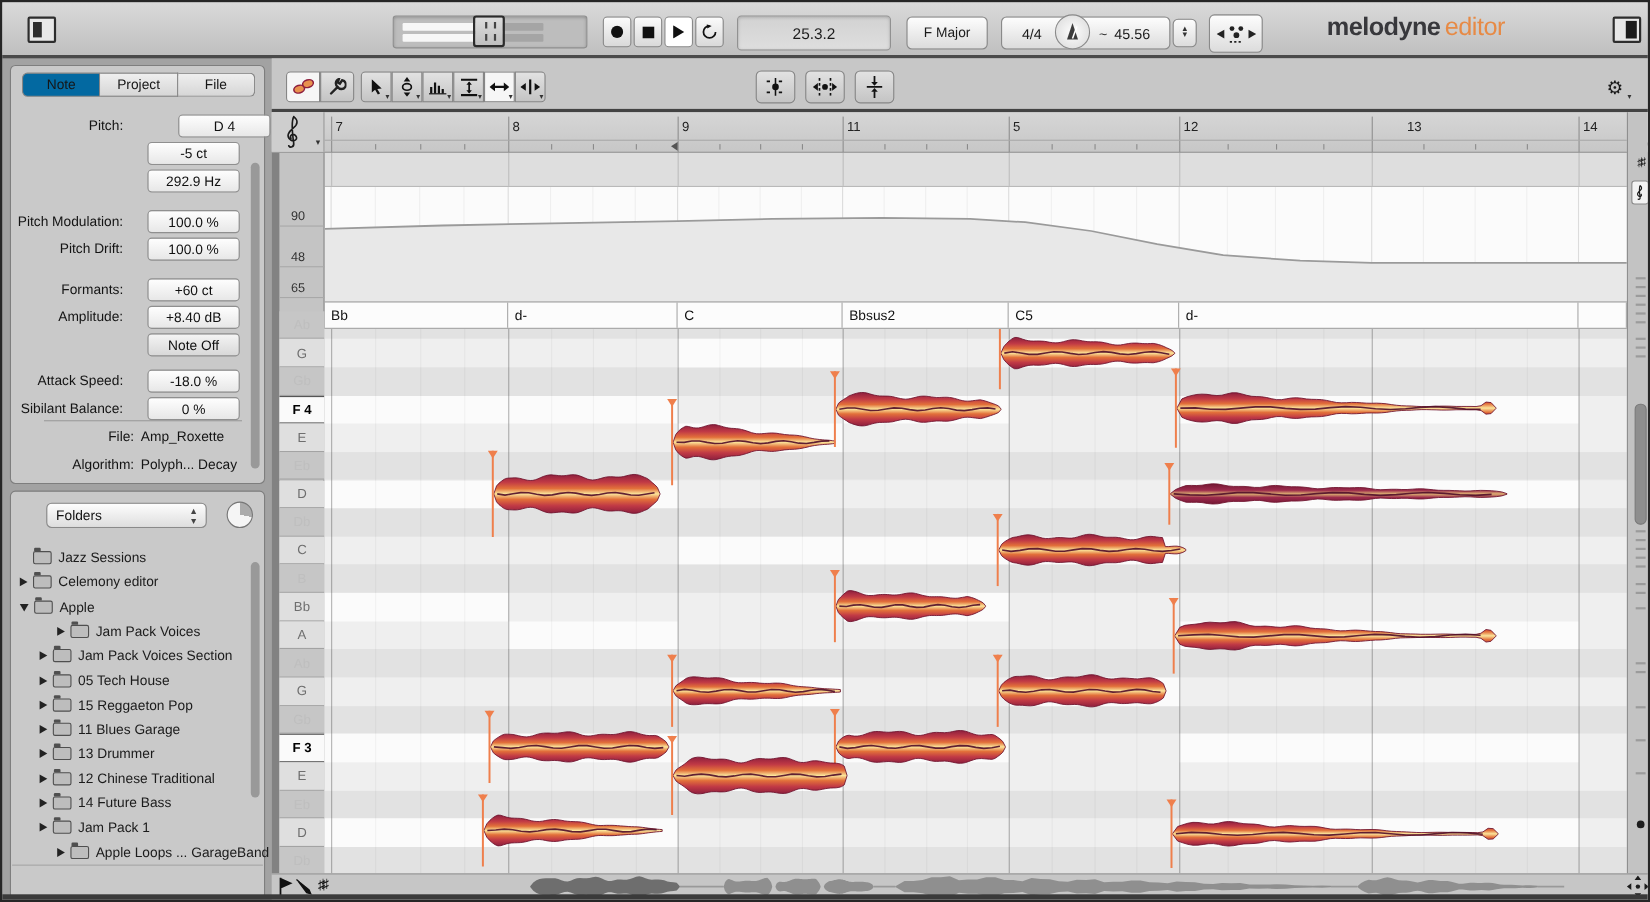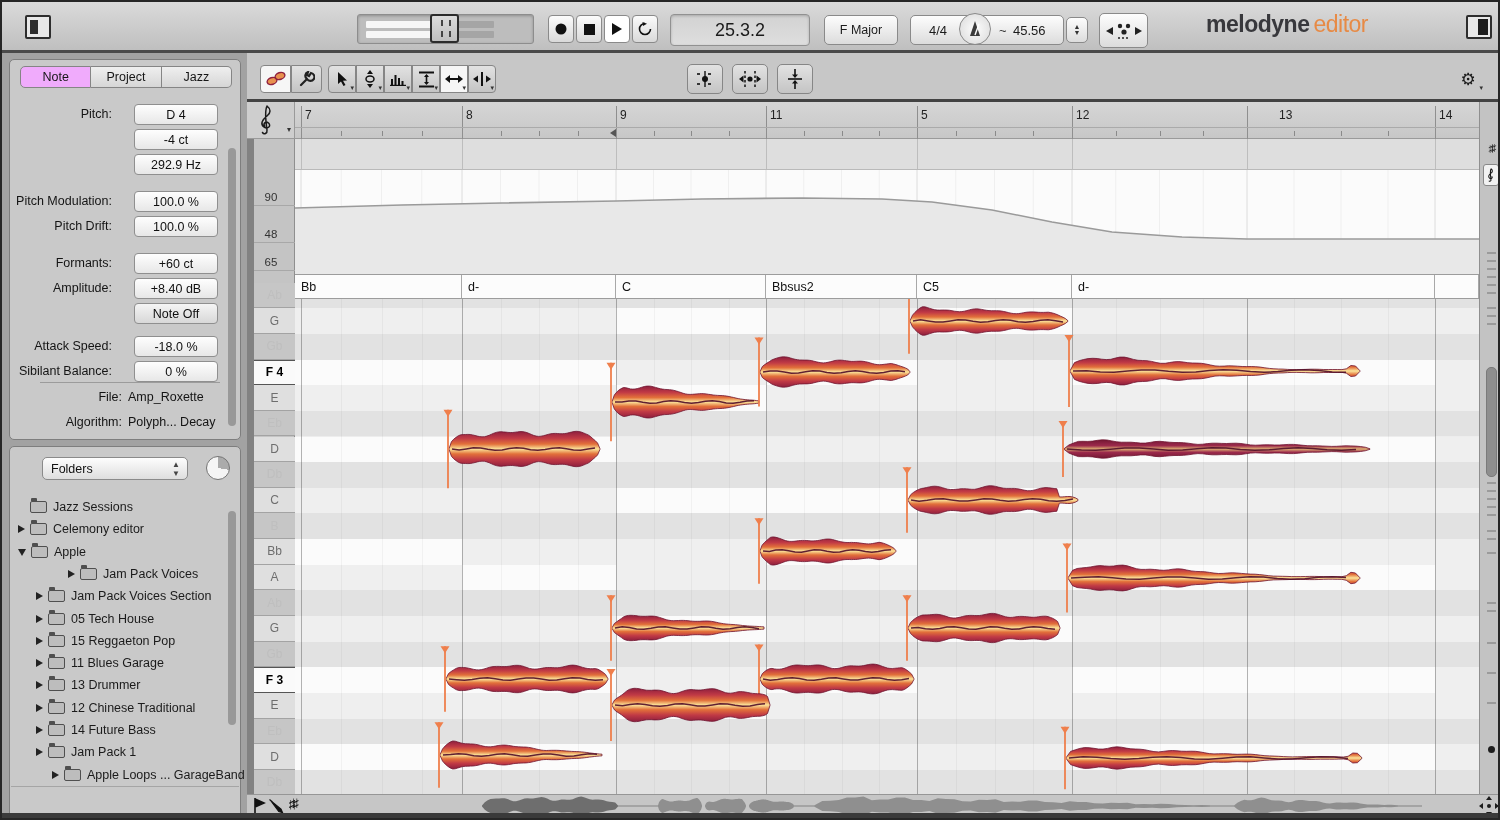--- a/index.html
+++ b/index.html
@@ -27,21 +27,21 @@
      display:flex;align-items:center;justify-content:center;color:#1b1b1b;}
   #brand{position:absolute;right:130px;top:9px;font-size:23px;font-weight:bold;letter-spacing:-.5px;color:#38383c;}
   #brand .ed{color:#e78a45;font-weight:normal;margin-left:4px;}
   
   .panel{position:absolute;background:#c9c9c9;border:1px solid #7e7e7e;border-radius:5px;box-sizing:border-box;}
   #tabs{position:absolute;left:10px;top:6px;display:flex;width:212px;height:22px;}
   #tabs .tab{flex:1;border:1px solid #858585;border-left:none;background:linear-gradient(#efefef,#d6d6d6);
      font-size:12.5px;color:#161616;display:flex;align-items:center;justify-content:center;}
   #tabs .tab:first-child{border-left:1px solid #858585;border-radius:5px 0 0 5px;}
   #tabs .tab:last-child{border-radius:0 5px 5px 0;}
-  #tabs .tab.active{background:#f0abfc;}
+  #tabs .tab.active{background:#0369a1;}
   .insp-label{position:absolute;right:128px;font-size:12.5px;color:#141414;white-space:nowrap;text-align:right;}
   .insp-field{position:absolute;left:124px;width:84px;height:21px;background:linear-gradient(#fefefe,#e7e7e7);
      border:1px solid #8f8f8f;border-radius:4px;font-size:12.5px;color:#101010;display:flex;align-items:center;justify-content:center;box-sizing:border-box;}
   .insp-static{position:absolute;left:124px;font-size:12.5px;color:#141414;white-space:nowrap;}
   .vscroll{position:absolute;width:8px;background:#999;border-radius:4px;}
   
   #folders-dd{position:absolute;left:32px;top:10px;width:146px;height:23px;background:linear-gradient(#fdfdfd,#dedede);
      border:1px solid #8a8a8a;border-radius:5px;font-size:12.5px;color:#111;display:flex;align-items:center;padding:0 8px;box-sizing:border-box;}
   #pie-icon{position:absolute;left:196px;top:9px;width:24px;height:24px;border-radius:50%;border:1.5px solid #767676;
      background:conic-gradient(#ababab 0deg 100deg,#f5f5f5 100deg 360deg);box-sizing:border-box;}
@@ -115,21 +115,21 @@
         <svg width="12" height="12">
           <path d="M1 0 L11 6 L1 12 Z" fill="#111"></path>
         </svg>
       </div>
     <div class="tbtn" style="left:630px;">
         <svg width="14" height="14" viewBox="0 0 14 14">
           <path d="M7 1.5 A5.5 5.5 0 1 0 12.5 7" fill="none" stroke="#111" stroke-width="1.6"></path>
           <path d="M4.5 0 L9 1.7 L5 4 Z" fill="#111"></path>
         </svg>
       </div>
-    <div class="disp" style="left:668px;top:12px;width:138px;height:30px;font-size:18px;">
+    <div class="disp" style="left:668px;top:12px;width:138px;height:30px;font-size:14px;">
         <span>25.3.2</span>
       </div>
     <div class="raised" style="left:822px;top:13px;width:72px;height:28px;font-size:12.5px;">
         <span>F Major</span>
       </div>
     <div class="raised" style="left:908px;top:13px;width:152px;height:28px;font-size:13px;">
       <span style="position:absolute;left:18px;">4/4</span>
       <span style="position:absolute;left:48px;top:-3px;width:32px;height:32px;border-radius:50%;background:radial-gradient(#fdfdfd,#d8d8d8);border:1px solid #8a8a8a;box-sizing:border-box;">
         <svg width="30" height="30" viewBox="0 0 30 30">
             <path d="M10 22 L15 7 L20 22 Z" fill="#3c3c3c"></path>
@@ -156,26 +156,26 @@
     <div id="brand"><span>melodyne</span><span class="ed">editor</span></div>
     <div class="sq-toggle" style="left:1464px;top:13px;">
         <span class="fill" style="right:2px;top:2px;bottom:2px;background:#1d1d1d;"></span>
       </div>
   </div>
 
   <div class="panel" style="left:7px;top:57px;width:232px;height:381px;">
     <div id="tabs">
         <span class="tab active">Note</span>
         <span class="tab">Project</span>
-        <span class="tab">Jazz</span>
+        <span class="tab">File</span>
       </div>
     <div id="insp-rows">
         <div class="insp-label" style="top: 47px;">Pitch:</div>
-        <div class="insp-field" style="top: 44px;">D 4</div>
-        <div class="insp-field" style="top: 69px;">-4 ct</div>
+        <div class="insp-field" style="top: 44px; margin-left: 28px;">D 4</div>
+        <div class="insp-field" style="top: 69px;">-5 ct</div>
         <div class="insp-field" style="top: 94px;">292.9 Hz</div>
         <div class="insp-label" style="top: 134px;">Pitch Modulation:</div>
         <div class="insp-field" style="top: 131px;">100.0 %</div>
         <div class="insp-label" style="top: 159px;">Pitch Drift:</div>
         <div class="insp-field" style="top: 156px;">100.0 %</div>
         <div class="insp-label" style="top: 196px;">Formants:</div>
         <div class="insp-field" style="top: 193px;">+60 ct</div>
         <div class="insp-label" style="top: 221px;">Amplitude:</div>
         <div class="insp-field" style="top: 218px;">+8.40 dB</div>
         <div class="insp-field" style="top: 243px; background: linear-gradient(rgb(244, 244, 244), rgb(216, 216, 216));">Note Off</div>
@@ -207,21 +207,21 @@
         <div class="tree-item" style="top: 72.3px; left: 8px;">
           <span class="tri-r"></span>
           <span class="folder"></span>
           <span>Celemony editor</span>
         </div>
         <div class="tree-item" style="top: 94.6px; left: 8px;">
           <span class="tri-d"></span>
           <span class="folder"></span>
           <span>Apple</span>
         </div>
-        <div class="tree-item" style="top: 116.9px; left: 34px; padding-left: 24px;">
+        <div class="tree-item" style="top: 116.9px; left: 18px; padding-left: 24px;">
           <span class="tri-r"></span>
           <span class="folder"></span>
           <span>Jam Pack Voices</span>
         </div>
         <div class="tree-item" style="top: 139.2px; left: 26px;">
           <span class="tri-r"></span>
           <span class="folder"></span>
           <span>Jam Pack Voices Section</span>
         </div>
         <div class="tree-item" style="top: 161.5px; left: 26px;">

